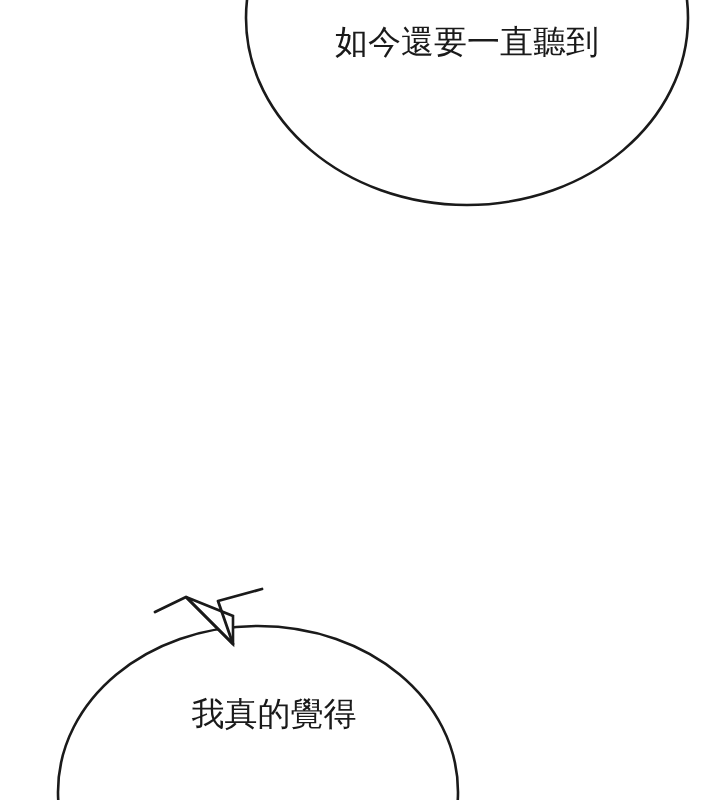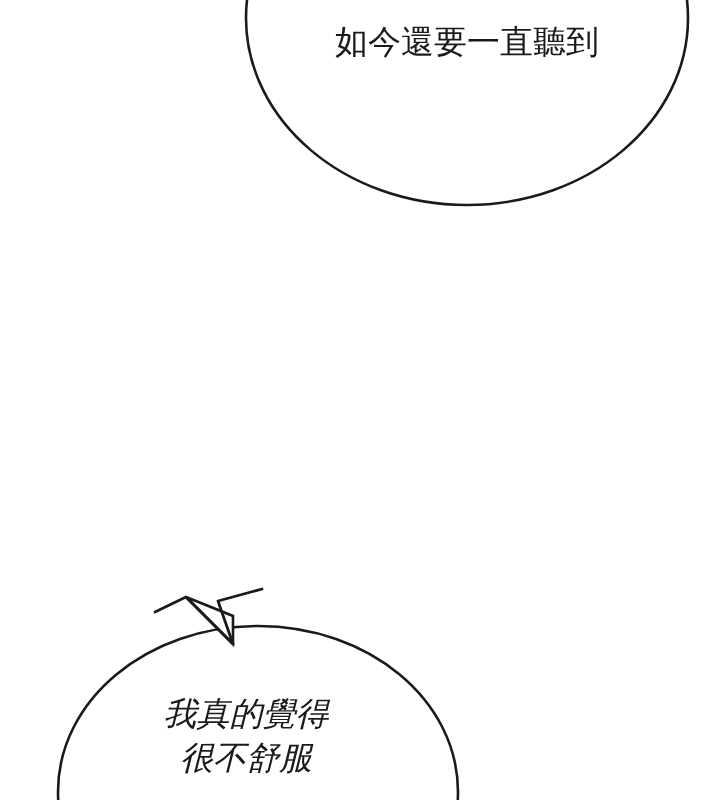--- a/index.html
+++ b/index.html
@@ -40,25 +40,24 @@
   .bubble-text .line {
     display: block;
   }
   #bubble-top-text {
     left: 247px;
     top: 20px;
     width: 440px;
     font-size: 33px;
   }
   #bubble-bottom-text {
-    left: 46px;
+    left: 74px;
     top: 692px;
     width: 400px;
     font-size: 33px;
-    font-style: italic;
   }
 </style>
 </head>
 <body>
 
 <div id="panel">
 
   <svg id="panel-svg" viewBox="0 0 720 800" xmlns="http://www.w3.org/2000/svg" aria-hidden="true">
 
     <rect x="0" y="0" width="720" height="800" fill="#ffffff"></rect>
@@ -87,16 +86,15 @@
       <path d="M 155 612 L 186 597 L 233 644 L 218 601 L 262 589" fill="none" stroke="#1a1a1a" stroke-width="2.8" stroke-linejoin="round" stroke-linecap="round"></path>
     </g>
   </svg>
 
   <div class="bubble-text" id="bubble-top-text">
     <span class="line">如今還要一直聽到</span>
   </div>
 
   <div class="bubble-text" id="bubble-bottom-text">
     <span class="line">我真的覺得</span>
-    <span class="line">很不舒服</span>
   </div>
 
 </div>
 
 </body></html>

